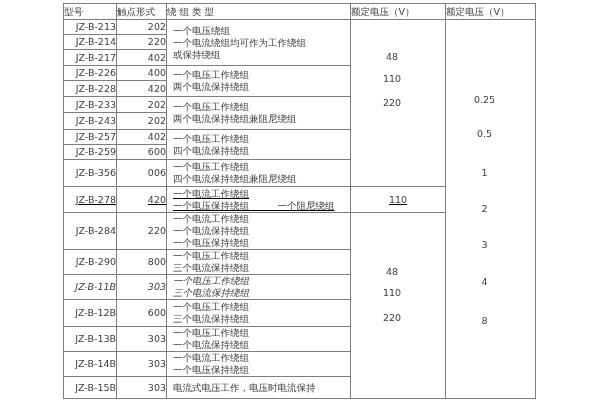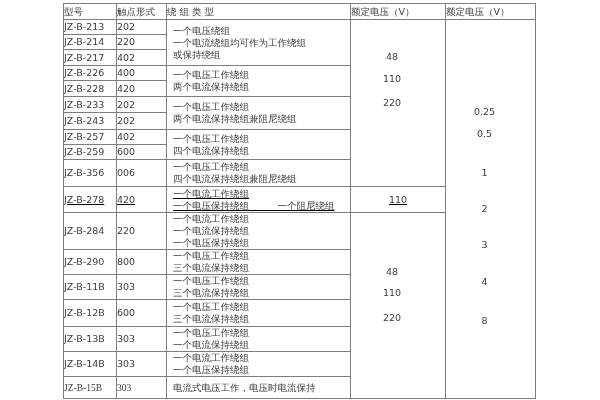--- a/index.html
+++ b/index.html
@@ -12,21 +12,21 @@
     border-collapse:collapse;table-layout:fixed;
   }
   .spec th,.spec td{
     border:1px solid #7e7e7e;
     font-size:9.5px;font-weight:normal;color:#3c3c3c;
     padding:0;line-height:12px;vertical-align:middle;
     overflow:hidden;white-space:nowrap;
   }
   .spec thead tr{height:16px;}
   .spec th{text-align:left;}
-  td.c-model,td.c-contact{text-align:left;}
+  td.c-model,td.c-contact{text-align:right;}
   td.c-winding{text-align:left;padding-left:6px;}
   td.c-winding .wline{line-height:12px;}
   td.c-voltage,td.c-current{position:relative;text-align:center;}
   .absval{position:absolute;left:0;right:12px;height:12px;text-align:center;}
 </style>
 </head>
 <body>
 
 <div class="page">
   <table class="spec">
@@ -54,21 +54,21 @@
             <div class="wline">一个电压绕组</div>
             <div class="wline">一个电流绕组均可作为工作绕组</div>
             <div class="wline">或保持绕组</div>
           </td>
           <td class="c-voltage" rowspan="10">
             <span class="absval" style="top: 31px;">48</span>
             <span class="absval" style="top: 53px;">110</span>
             <span class="absval" style="top: 77px;">220</span>
           </td>
           <td class="c-current" rowspan="18">
-            <span class="absval" style="top: 74px; margin-top: 12px;">0.25</span>
+            <span class="absval" style="top: 74px;">0.25</span>
             <span class="absval" style="top: 108px;">0.5</span>
             <span class="absval" style="top: 147px;">1</span>
             <span class="absval" style="top: 183px;">2</span>
             <span class="absval" style="top: 219px;">3</span>
             <span class="absval" style="top: 256px;">4</span>
             <span class="absval" style="top: 295px;">8</span>
           </td>
         </tr>
         <tr style="height: 15px;">
           <td class="c-model">JZ-B-214</td>
@@ -146,21 +146,21 @@
           </td>
         </tr>
         <tr style="height: 25px; margin-left: 42px;">
           <td class="c-model">JZ-B-290</td>
           <td class="c-contact">800</td>
           <td class="c-winding" rowspan="1">
             <div class="wline">一个电压工作绕组</div>
             <div class="wline">三个电流保持绕组</div>
           </td>
         </tr>
-        <tr style="height: 24px;">
+        <tr style="height: 24px; font-style: italic;">
           <td class="c-model">JZ-B-11B</td>
           <td class="c-contact">303</td>
           <td class="c-winding" rowspan="1">
             <div class="wline">一个电压工作绕组</div>
             <div class="wline">三个电流保持绕组</div>
           </td>
         </tr>
         <tr style="height: 27px; margin-top: 20px;">
           <td class="c-model">JZ-B-12B</td>
           <td class="c-contact">600</td>
@@ -178,21 +178,21 @@
           </td>
         </tr>
         <tr style="height: 25px;">
           <td class="c-model">JZ-B-14B</td>
           <td class="c-contact">303</td>
           <td class="c-winding" rowspan="1">
             <div class="wline">一个电流工作绕组</div>
             <div class="wline">一个电压保持绕组</div>
           </td>
         </tr>
-        <tr style="height: 22px; font-family: Liberation Serif, serif;">
+        <tr style="height: 22px;">
           <td class="c-model">JZ-B-15B</td>
           <td class="c-contact">303</td>
           <td class="c-winding" rowspan="1">
             <div class="wline">电流式电压工作，电压时电流保持</div>
           </td>
         </tr>
       </tbody>
   </table>
 </div>
 

